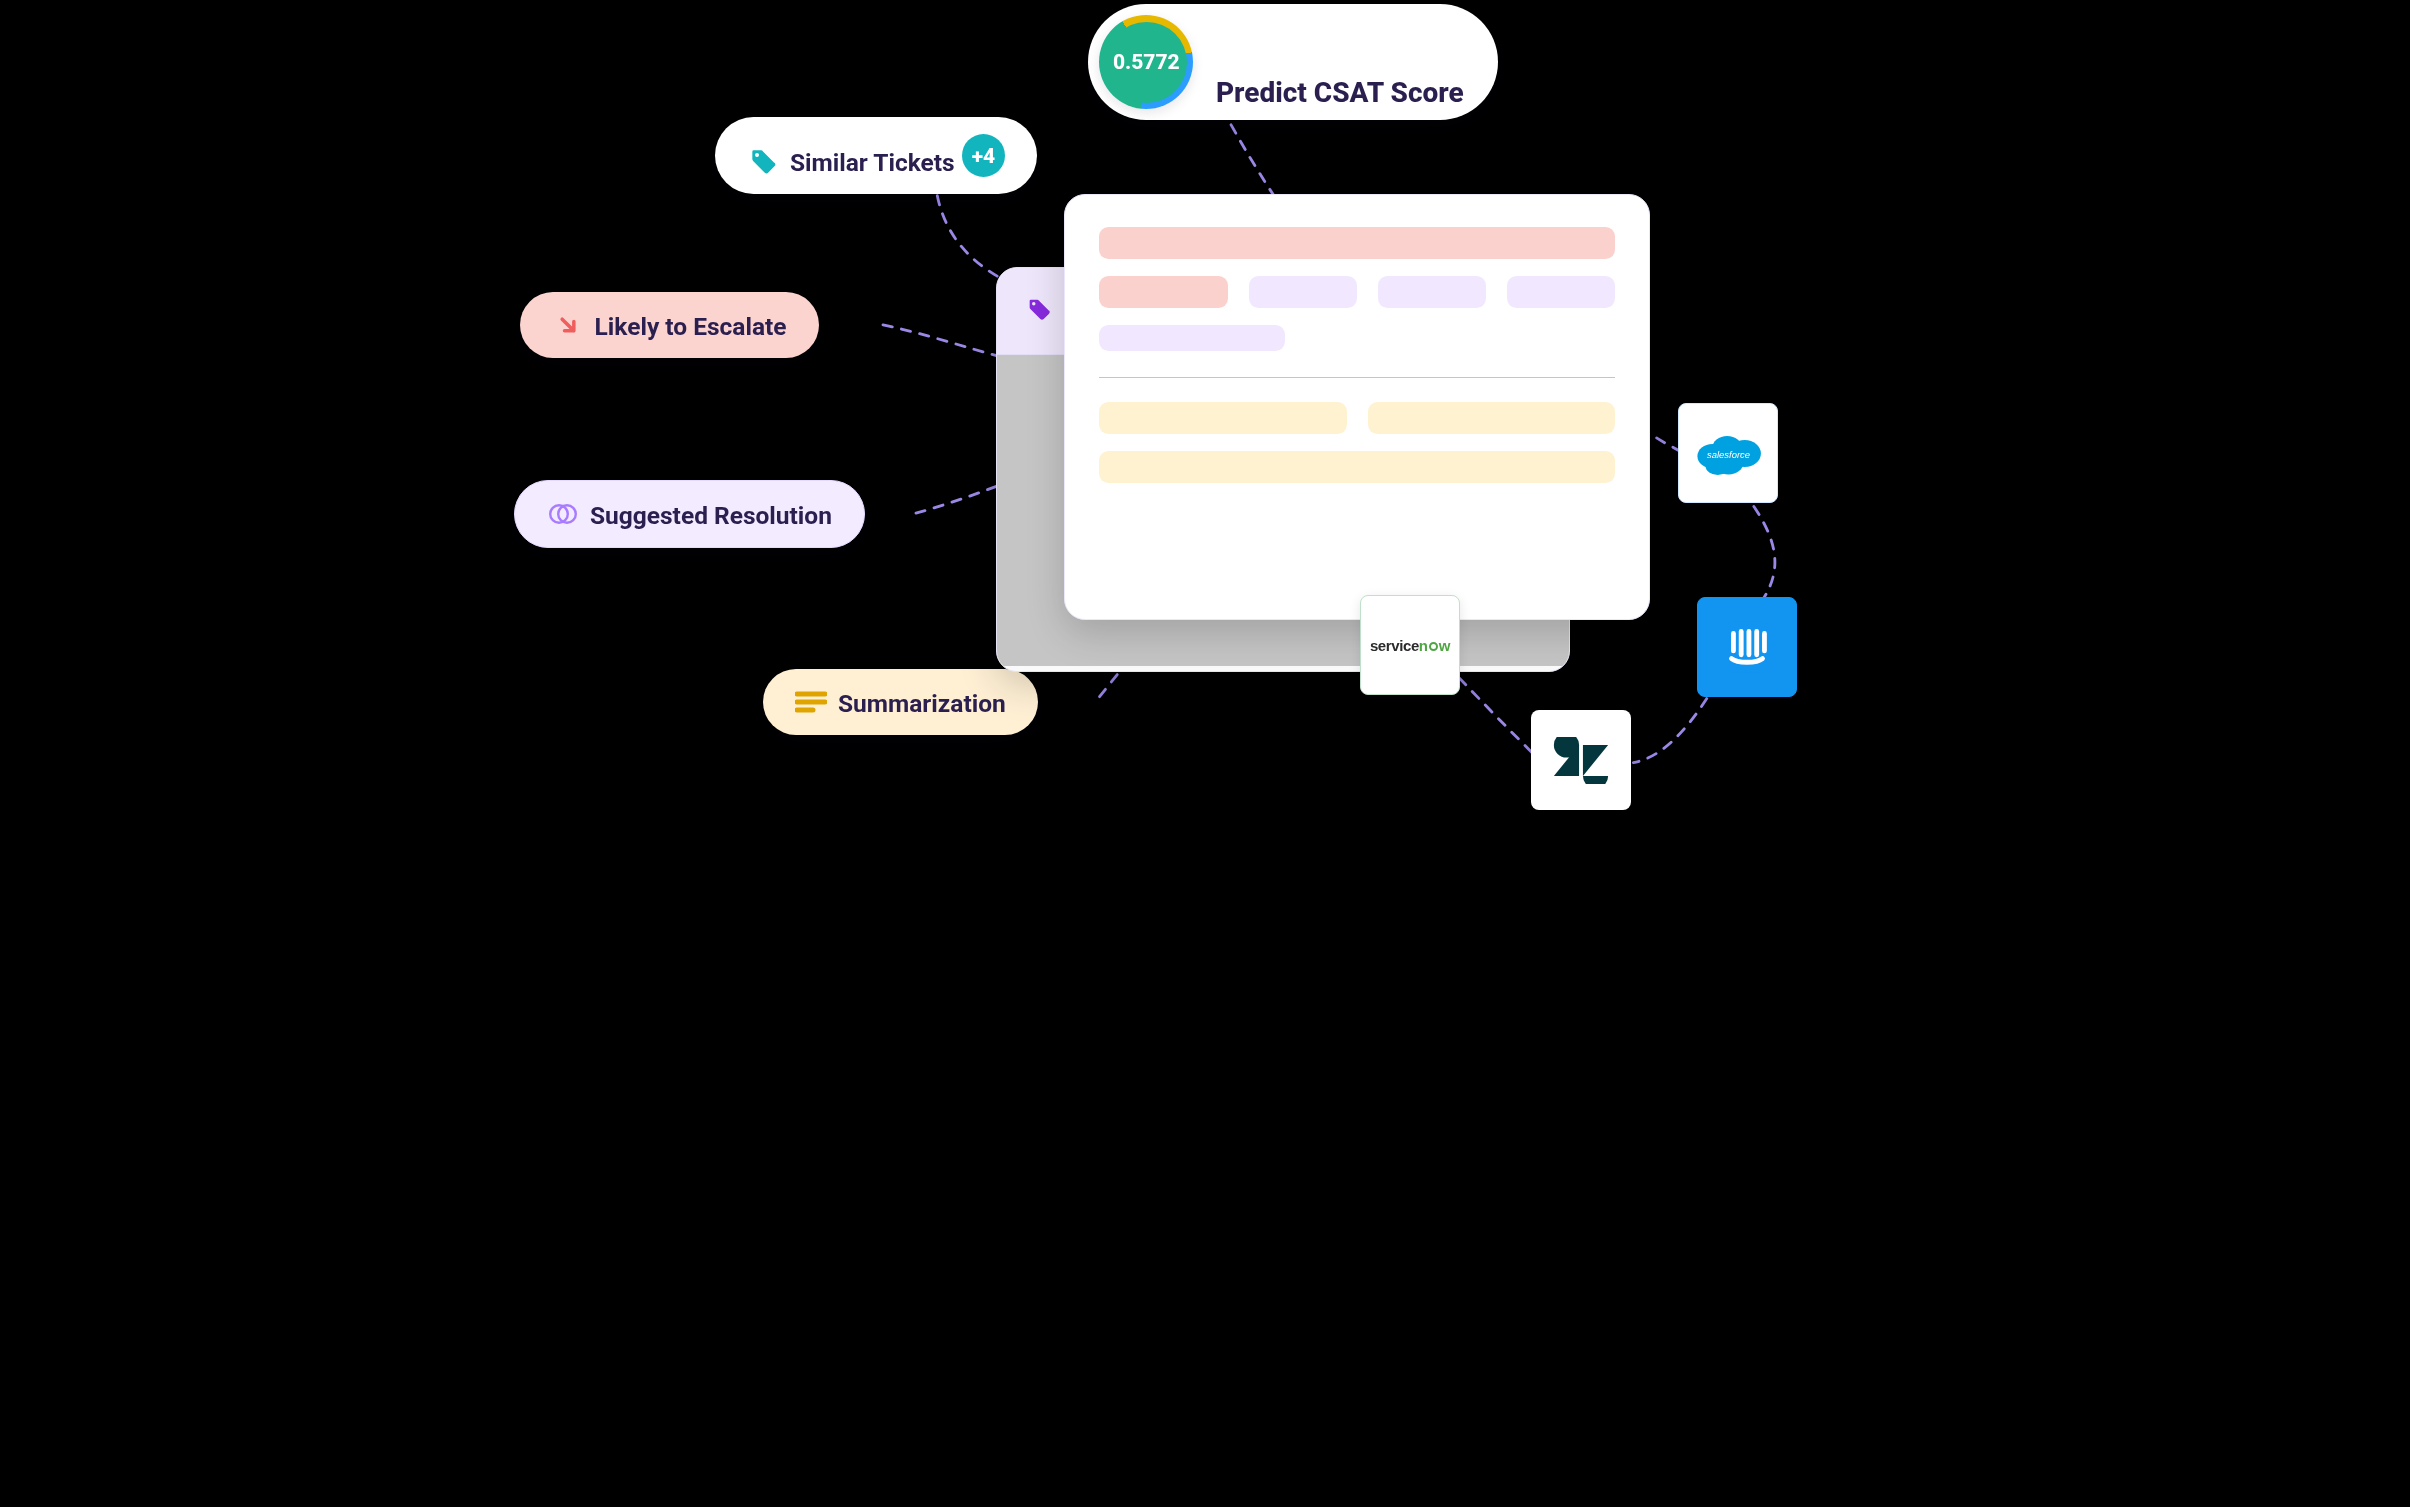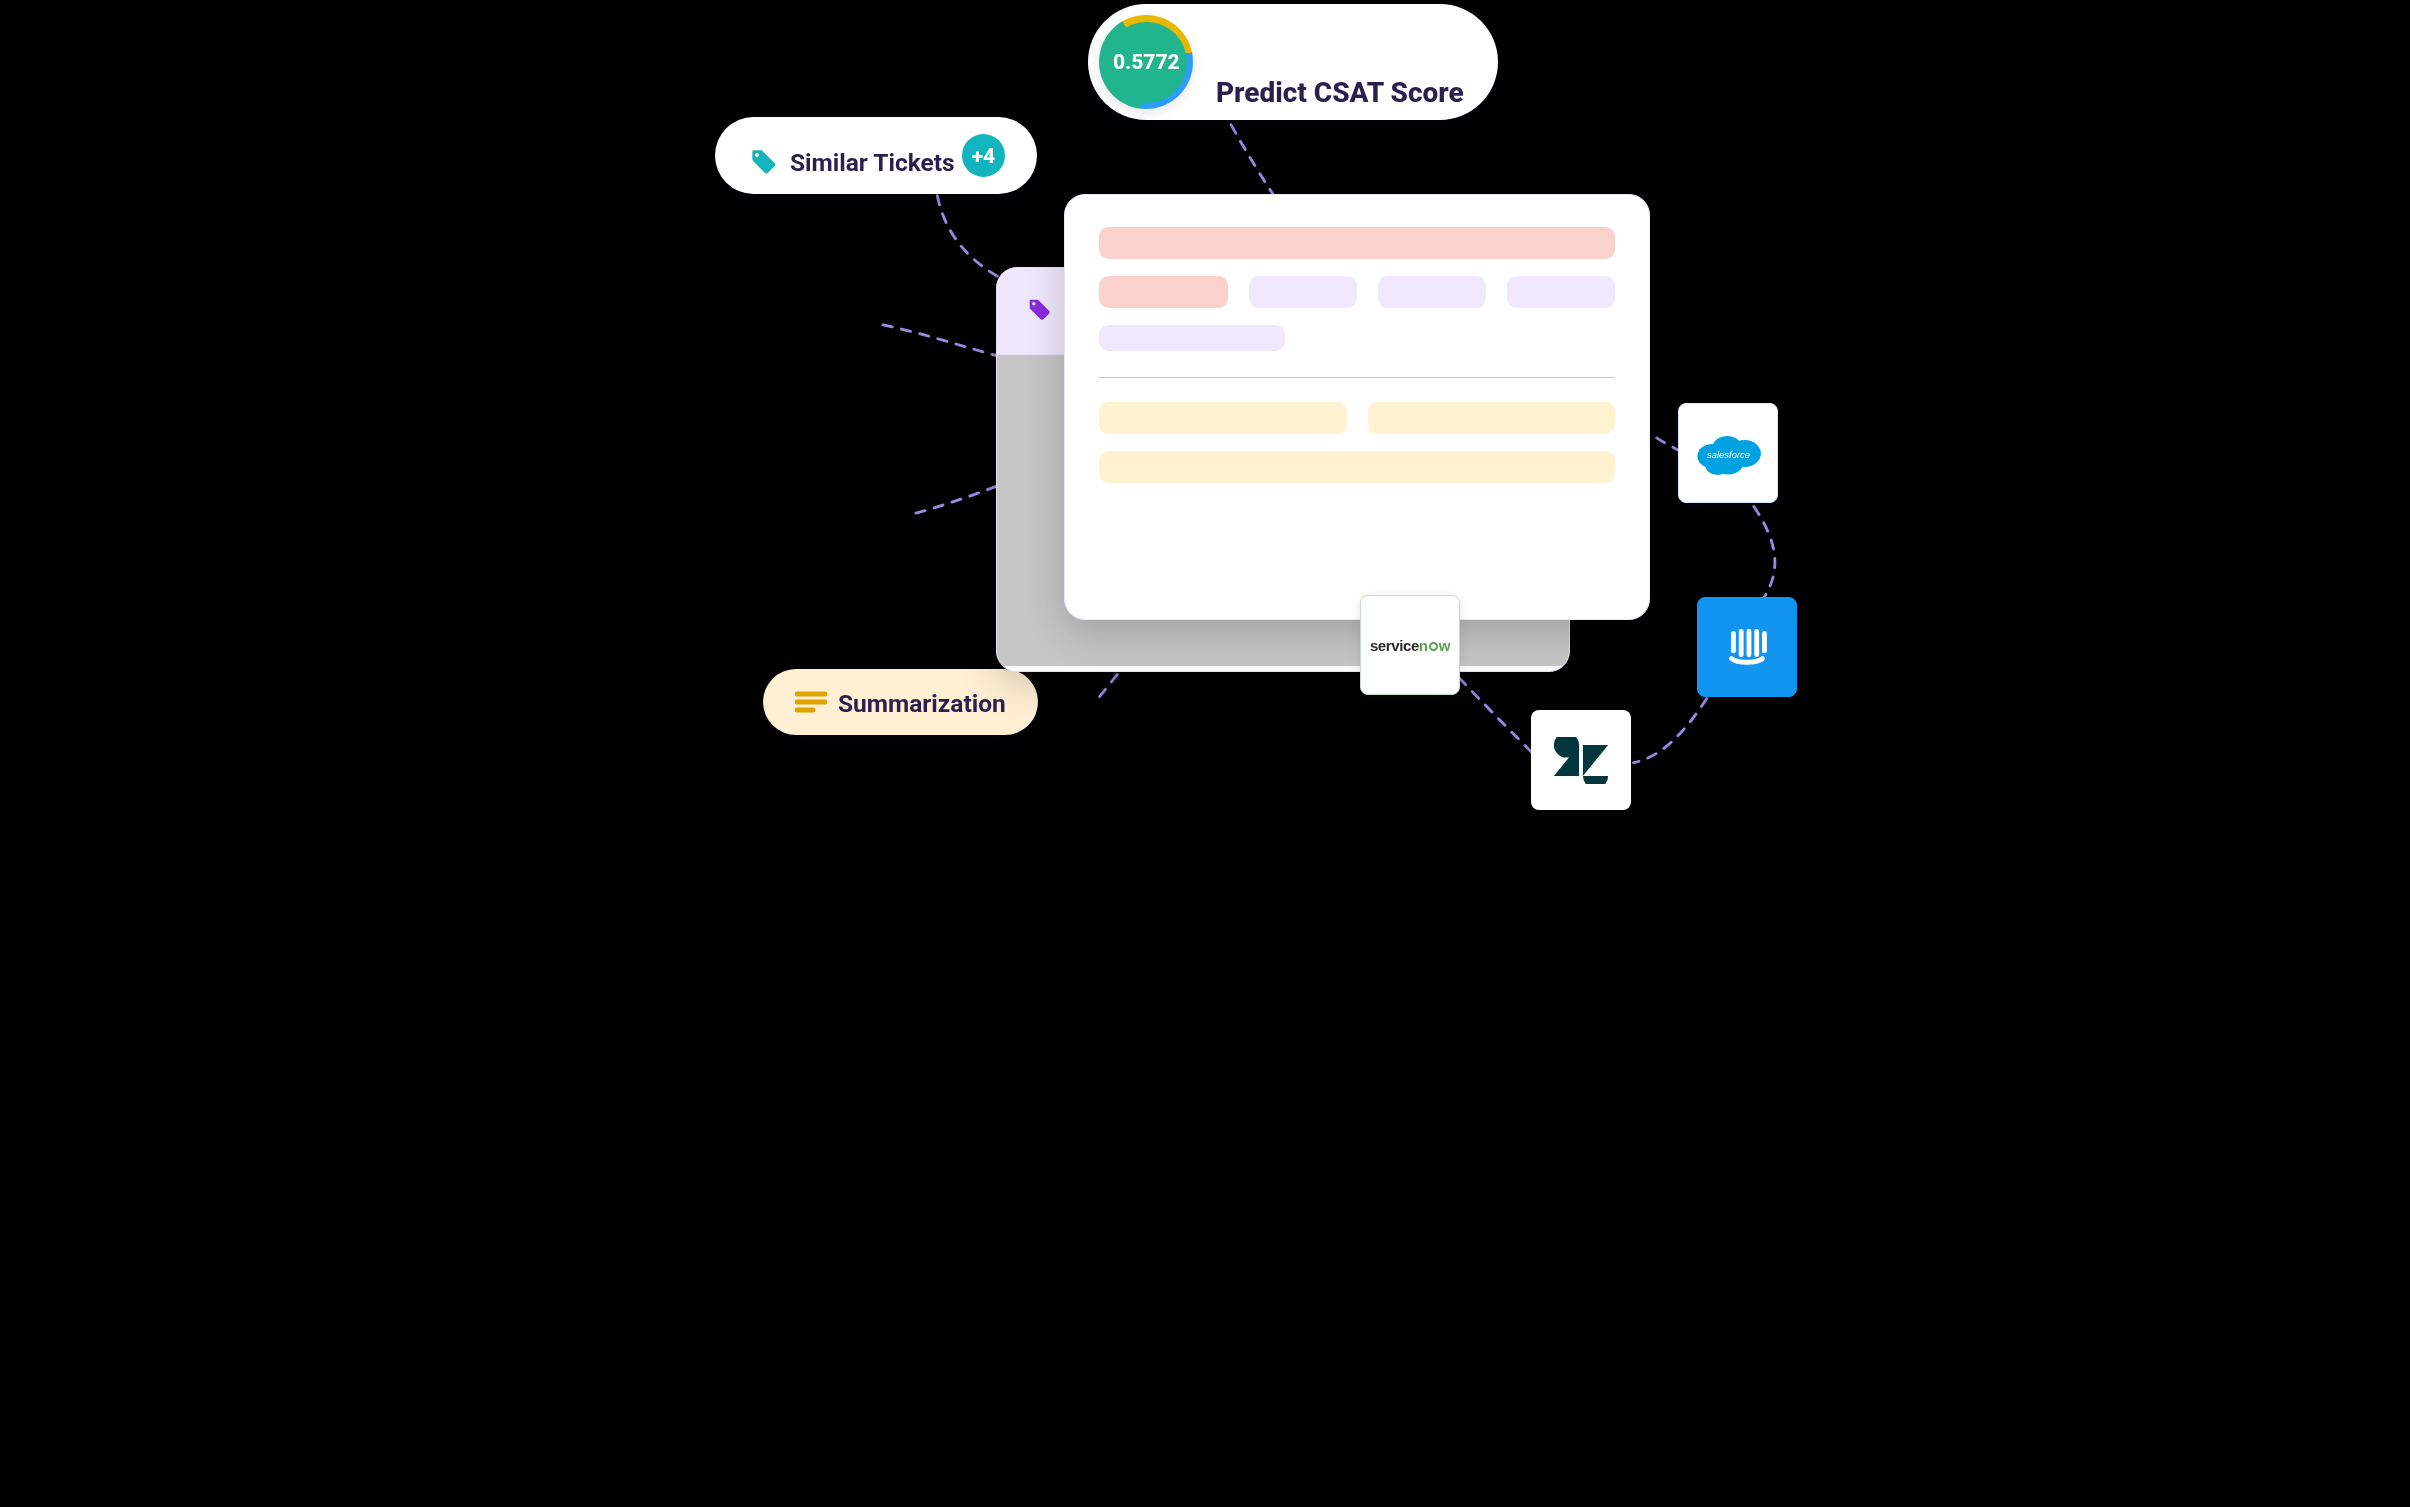--- a/index.html
+++ b/index.html
@@ -161,21 +161,38 @@
   <div id="similar" class="pill">
     <span class="icon tag-icon">
       <svg viewBox="0 0 24 24" width="32" height="32">
           <path fill="var(--teal)" d="M20.59 13.41 12 4.83A2 2 0 0 0 10.59 4H5a1 1 0 0 0-1 1v5.59c0 .53.21 1.04.59 1.41l8.58 8.59a2 2 0 0 0 2.83 0l4.59-4.59a2 2 0 0 0 0-2.83ZM7.5 9A1.5 1.5 0 1 1 9 7.5 1.5 1.5 0 0 1 7.5 9Z"></path>
         </svg>
     </span>
     <span>Similar Tickets</span>
     <span class="badge">+4</span>
   </div>
 
-
+  <div id="escalate" class="pill pink">
+    <span class="icon arrow-icon">
+      <svg viewBox="0 0 24 24" width="28" height="28">
+          <path fill="none" stroke="var(--coral)" stroke-width="3" stroke-linecap="round" stroke-linejoin="round" d="M7 7l10 10M17 9v8H9"></path>
+        </svg>
+    </span>
+    <span>Likely to Escalate</span>
+  </div>
+
+  <div id="suggested" class="pill lav">
+    <span class="icon circles-icon">
+      <svg viewBox="0 0 40 40" width="34" height="34">
+          <circle cx="15" cy="20" r="11" fill="none" stroke-width="3"></circle>
+          <circle cx="25" cy="20" r="11" fill="none" stroke-width="3"></circle>
+        </svg>
+    </span>
+    <span>Suggested Resolution</span>
+  </div>
 
   <div id="summary" class="pill yellow">
     <span class="icon lines-icon">
       <svg viewBox="0 0 32 24" width="34" height="26">
           <line x1="2" y1="4" x2="30" y2="4" stroke-width="5" stroke-linecap="round"></line>
           <line x1="2" y1="12" x2="30" y2="12" stroke-width="5" stroke-linecap="round"></line>
           <line x1="2" y1="20" x2="18" y2="20" stroke-width="5" stroke-linecap="round"></line>
         </svg>
     </span>
     <span>Summarization</span>

